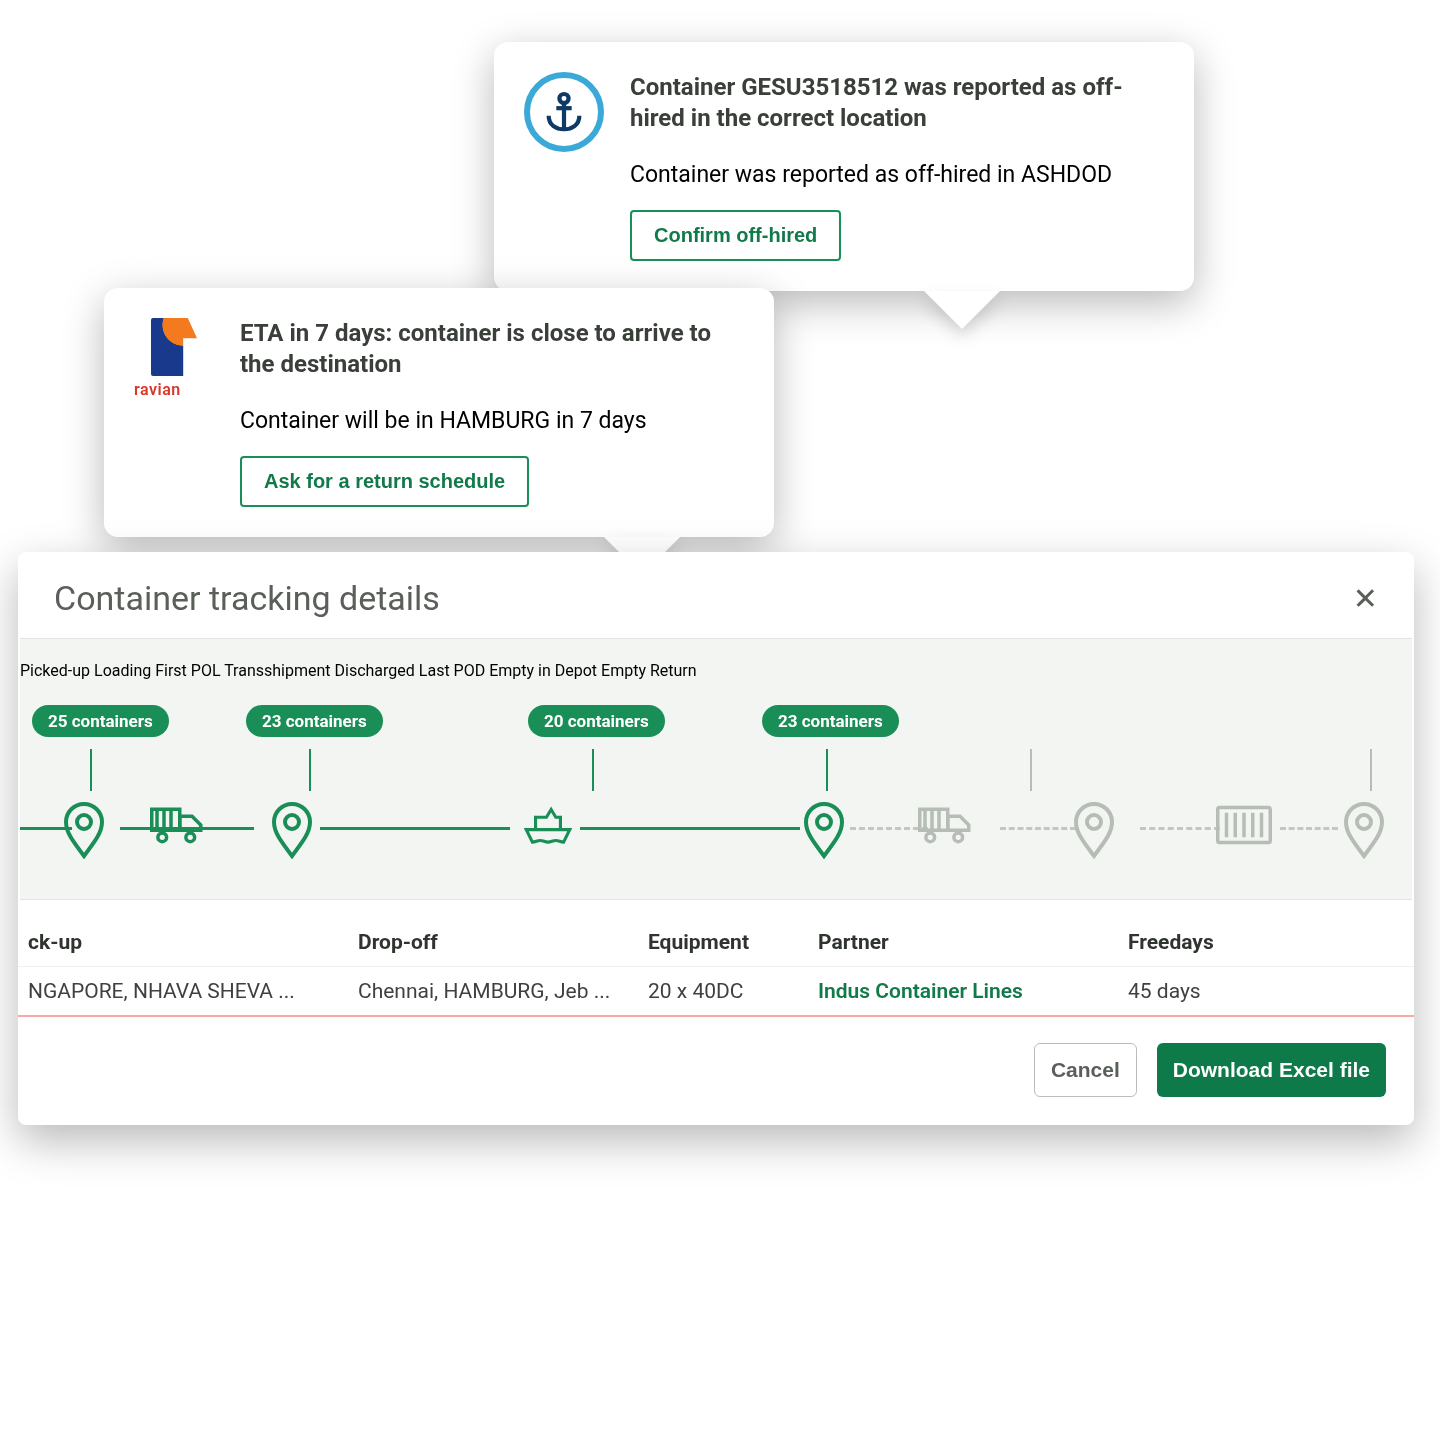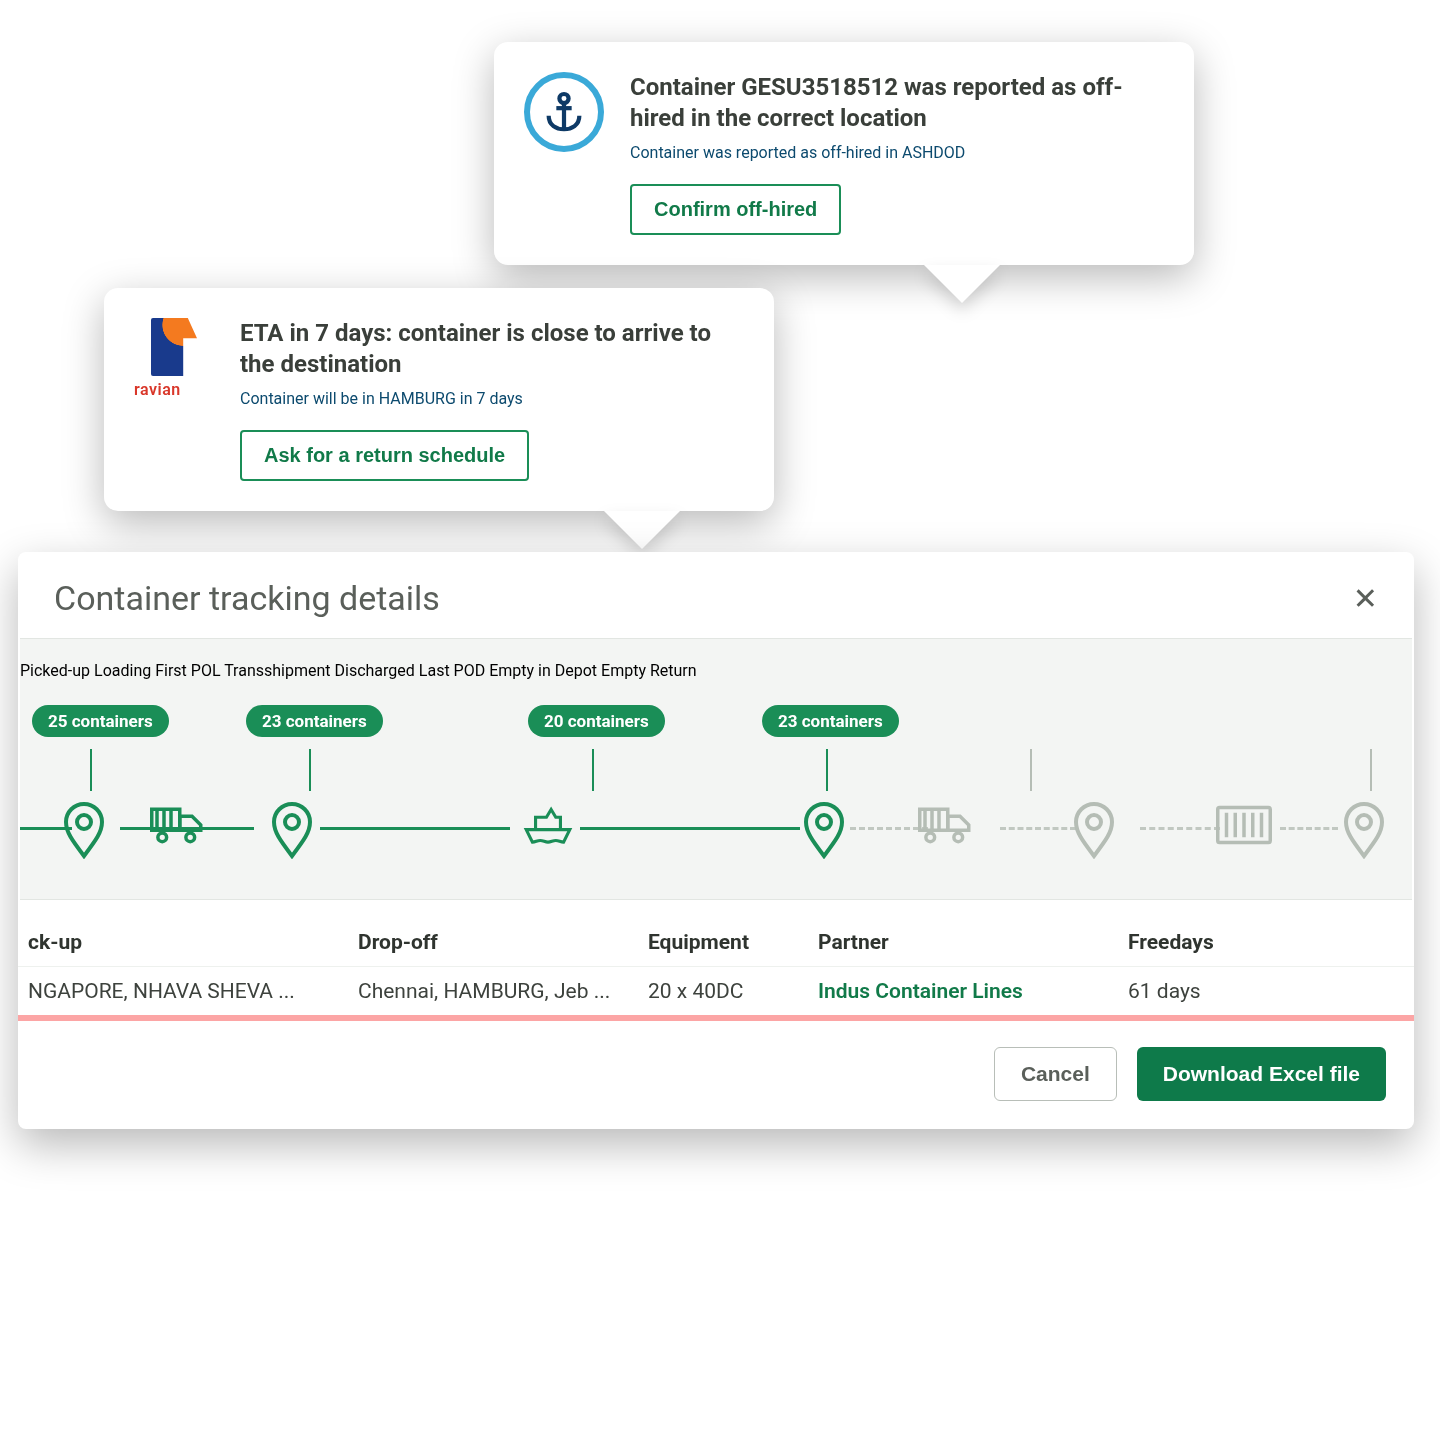--- a/index.html
+++ b/index.html
@@ -12,21 +12,21 @@
     background: #fff;
     border-radius: 14px;
     box-shadow: 0 12px 40px rgba(0,0,0,.28);
     padding: 30px 34px 30px 30px;
     display: flex;
     gap: 26px;
   }
   .notif .icon-slot { flex: 0 0 80px; display:flex; align-items:flex-start; justify-content:center; }
   .notif .body { flex: 1; }
   .notif h3 { font-size: 24px; font-weight: 700; color: #3a3f3a; line-height: 1.28; }
-  .notif p  { font-size: 16px; color: #0c4a6e; margin-top: 10px; }
+  .notif p  { font-size: 23px; color: #000000; margin-top: 28px; }
   .notif .outline-btn {
     display: inline-block;
     margin-top: 22px;
     border: 2px solid #1a8e57;
     color: #117a49;
     background: #fff;
     font-weight: 700;
     font-size: 20px;
     padding: 12px 22px;
     border-radius: 4px;
@@ -139,27 +139,27 @@
   .green svg * { stroke:#1a8e57; }
   .grey svg *  { stroke:#b5bdb5; }
 
   .ic.i0{left:40px;} .ic.i1{left:130px;} .ic.i2{left:248px;} .ic.i3{left:500px;} .ic.i4{left:780px;}
   .ic.i5{left:898px;} .ic.i6{left:1050px;} .ic.i7{left:1196px;} .ic.i8{left:1320px;}
 
   
   .tbl { padding: 18px 0 0 0; }
   .tbl .headrow, .tbl .datarow { display:grid; grid-template-columns: 330px 290px 170px 310px 170px; padding: 12px 20px 12px 6px; font-size:21px; }
   .tbl .headrow { color:#2f342f; font-weight:700; }
-  .tbl .datarow { color:#3d423d; border-top:1px solid #eef1ee; border-bottom:6px solid #fca5a5; background:#fff; }
+  .tbl .datarow { color:#3d423d; border-top:1px solid #eef1ee; border-bottom:2px solid #fca5a5; background:#fff; }
   .partner-link { color:#117a49; font-weight:600; }
   .tbl .clip { overflow:hidden; white-space:nowrap; padding-left:4px; }
 
   
   .footer { display:flex; justify-content:flex-end; gap:20px; padding: 26px 28px 0 0; }
-  .btn { font-size:21px; font-weight:600; padding:14px 26px; border-radius:6px; cursor:pointer; }
+  .btn { font-size:21px; font-weight:600; padding:14px 16px; border-radius:6px; cursor:pointer; }
   .btn-outline { background:#fff; border:1px solid #b8beb8; color:#5a5f5a; }
   .btn-fill { background:#0e7a4a; border:none; color:#fff; }
 
 </style>
 </head>
 <body>
 
 <div class="canvas">
 
   <div class="notif notif-top">
@@ -310,21 +310,21 @@
         <div class="clip">Drop-off</div>
         <div class="clip">Equipment</div>
         <div class="clip">Partner</div>
         <div class="clip">Freedays</div>
       </div>
       <div class="datarow">
         <div class="clip">NGAPORE, NHAVA SHEVA ...</div>
         <div class="clip">Chennai, HAMBURG, Jeb ...</div>
         <div class="clip">20 x 40DC</div>
         <div class="clip partner-link">Indus Container Lines</div>
-        <div class="clip">61 days</div>
+        <div class="clip">45 days</div>
       </div>
     </div>
 
     <div class="footer">
       <button class="btn btn-outline">Cancel</button>
       <button class="btn btn-fill">Download Excel file</button>
     </div>
   </div>
 
 </div>

